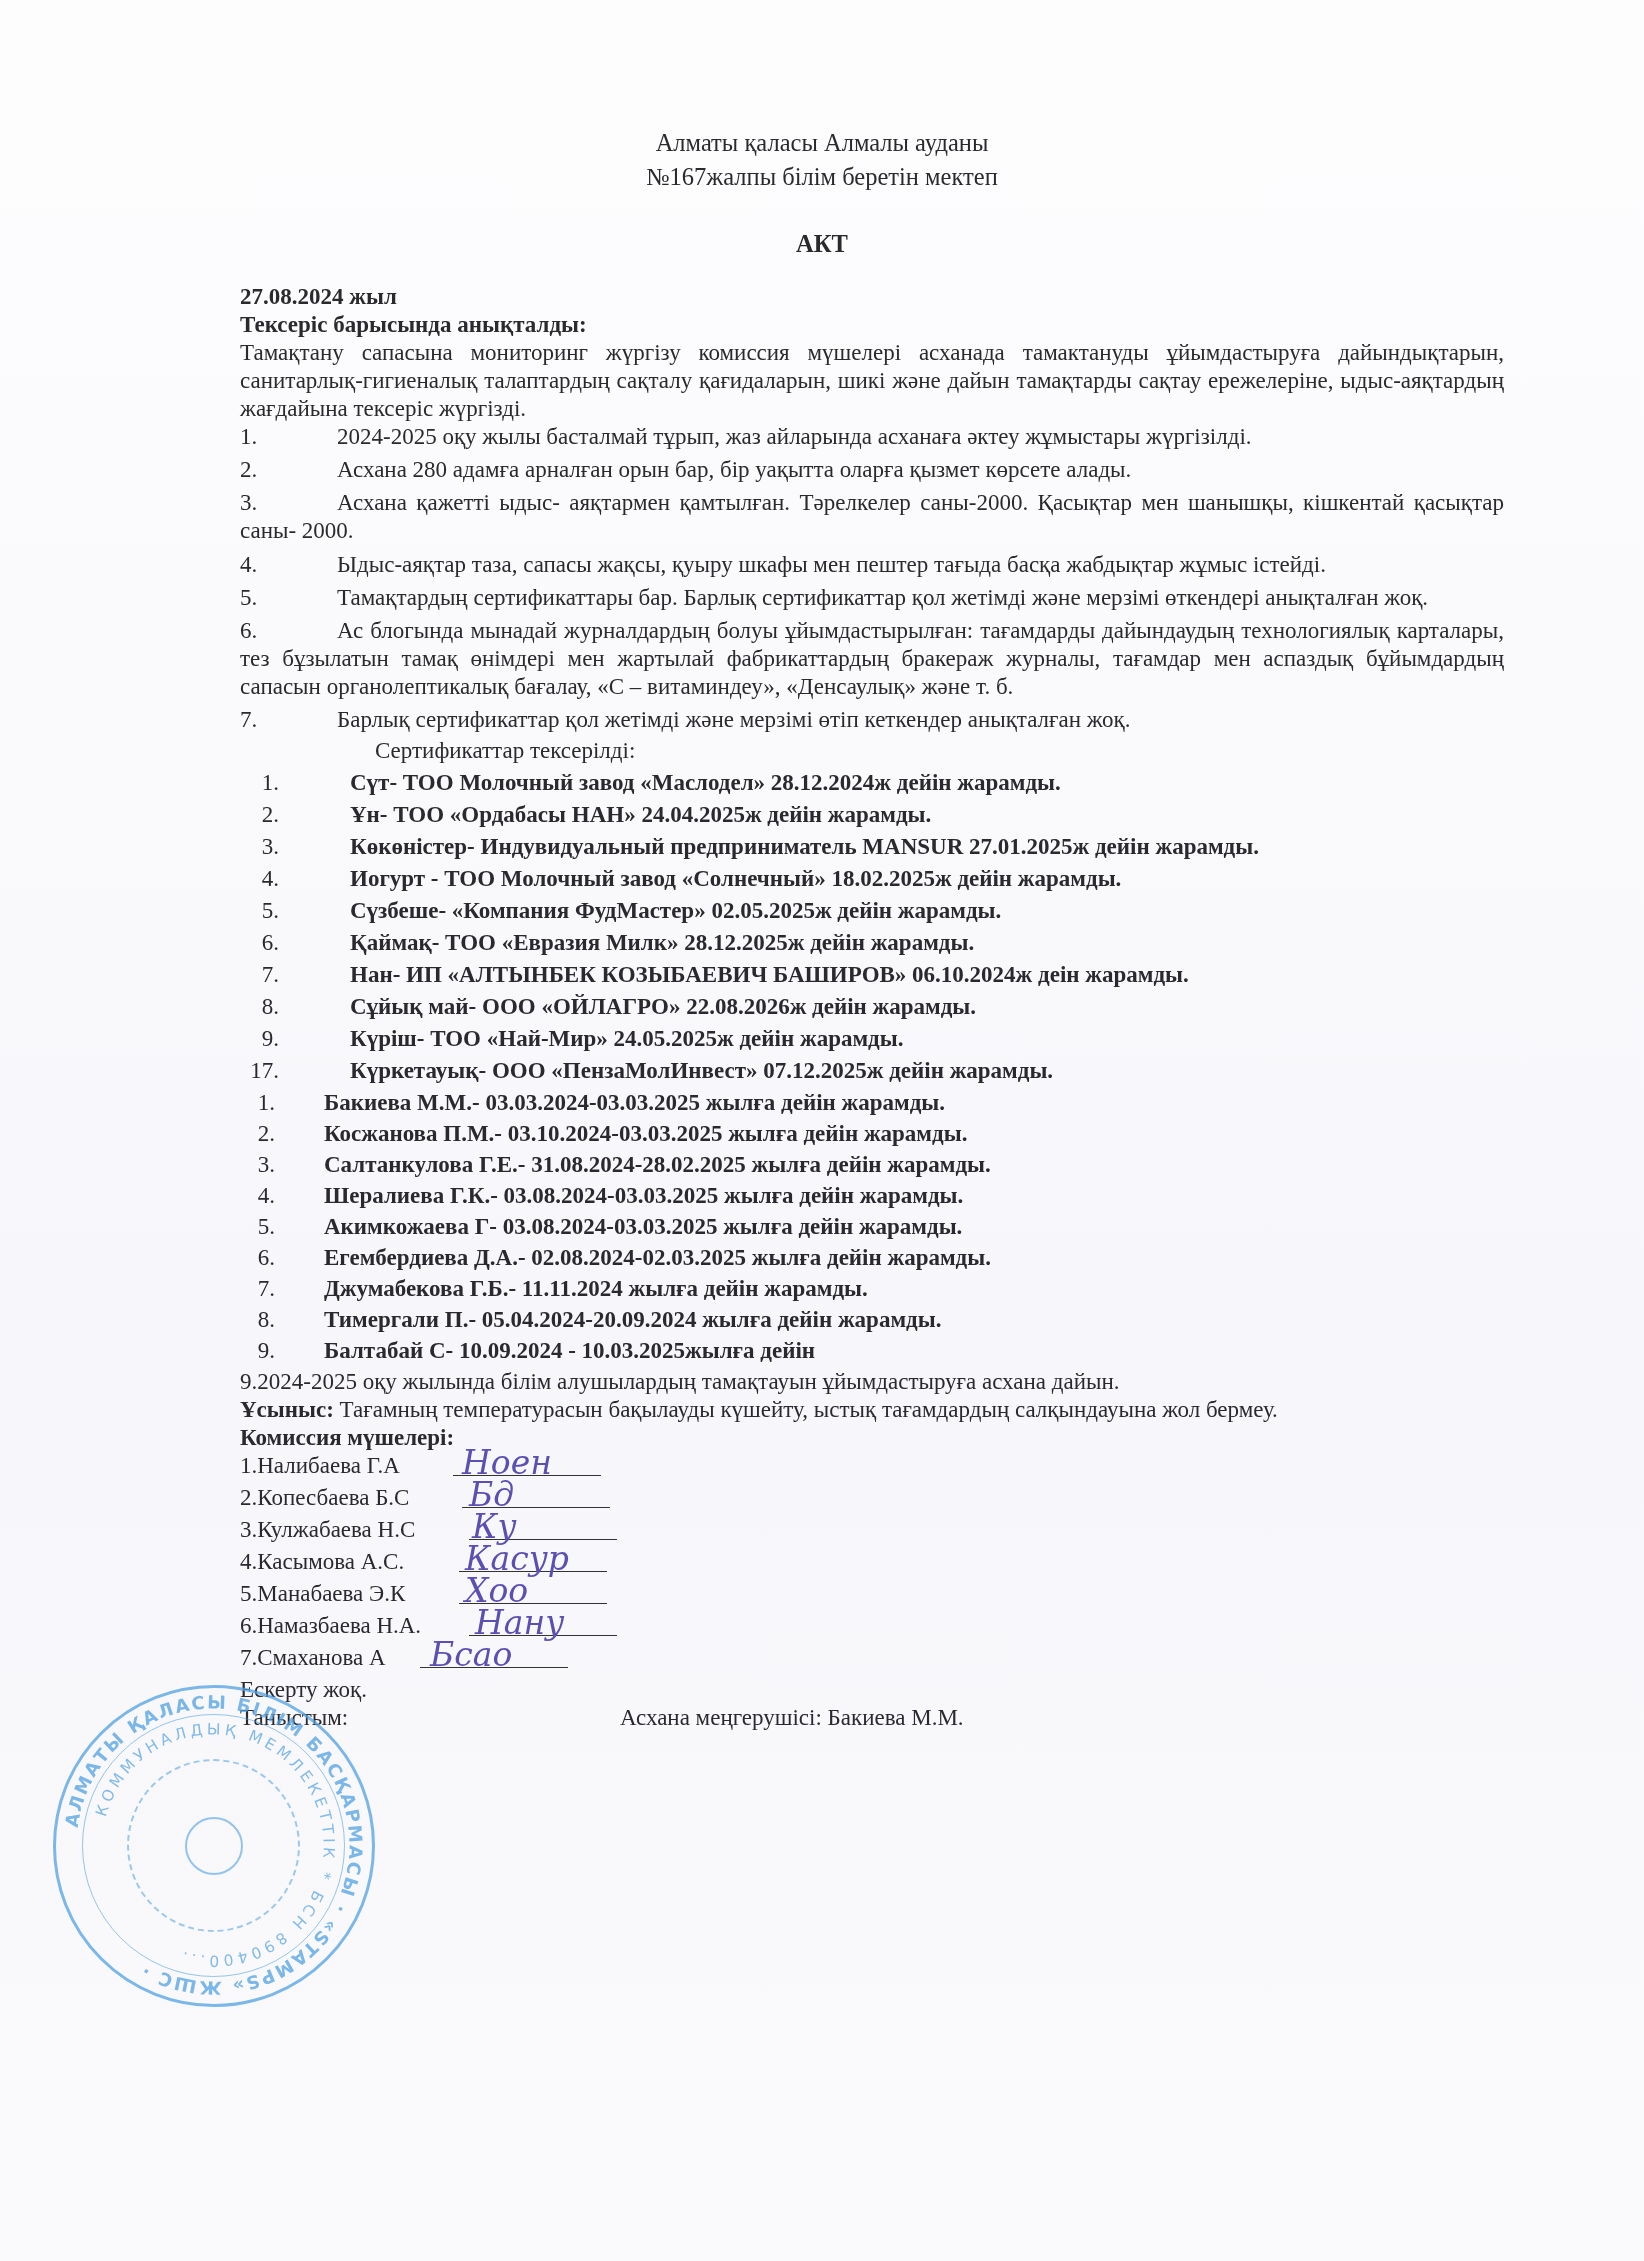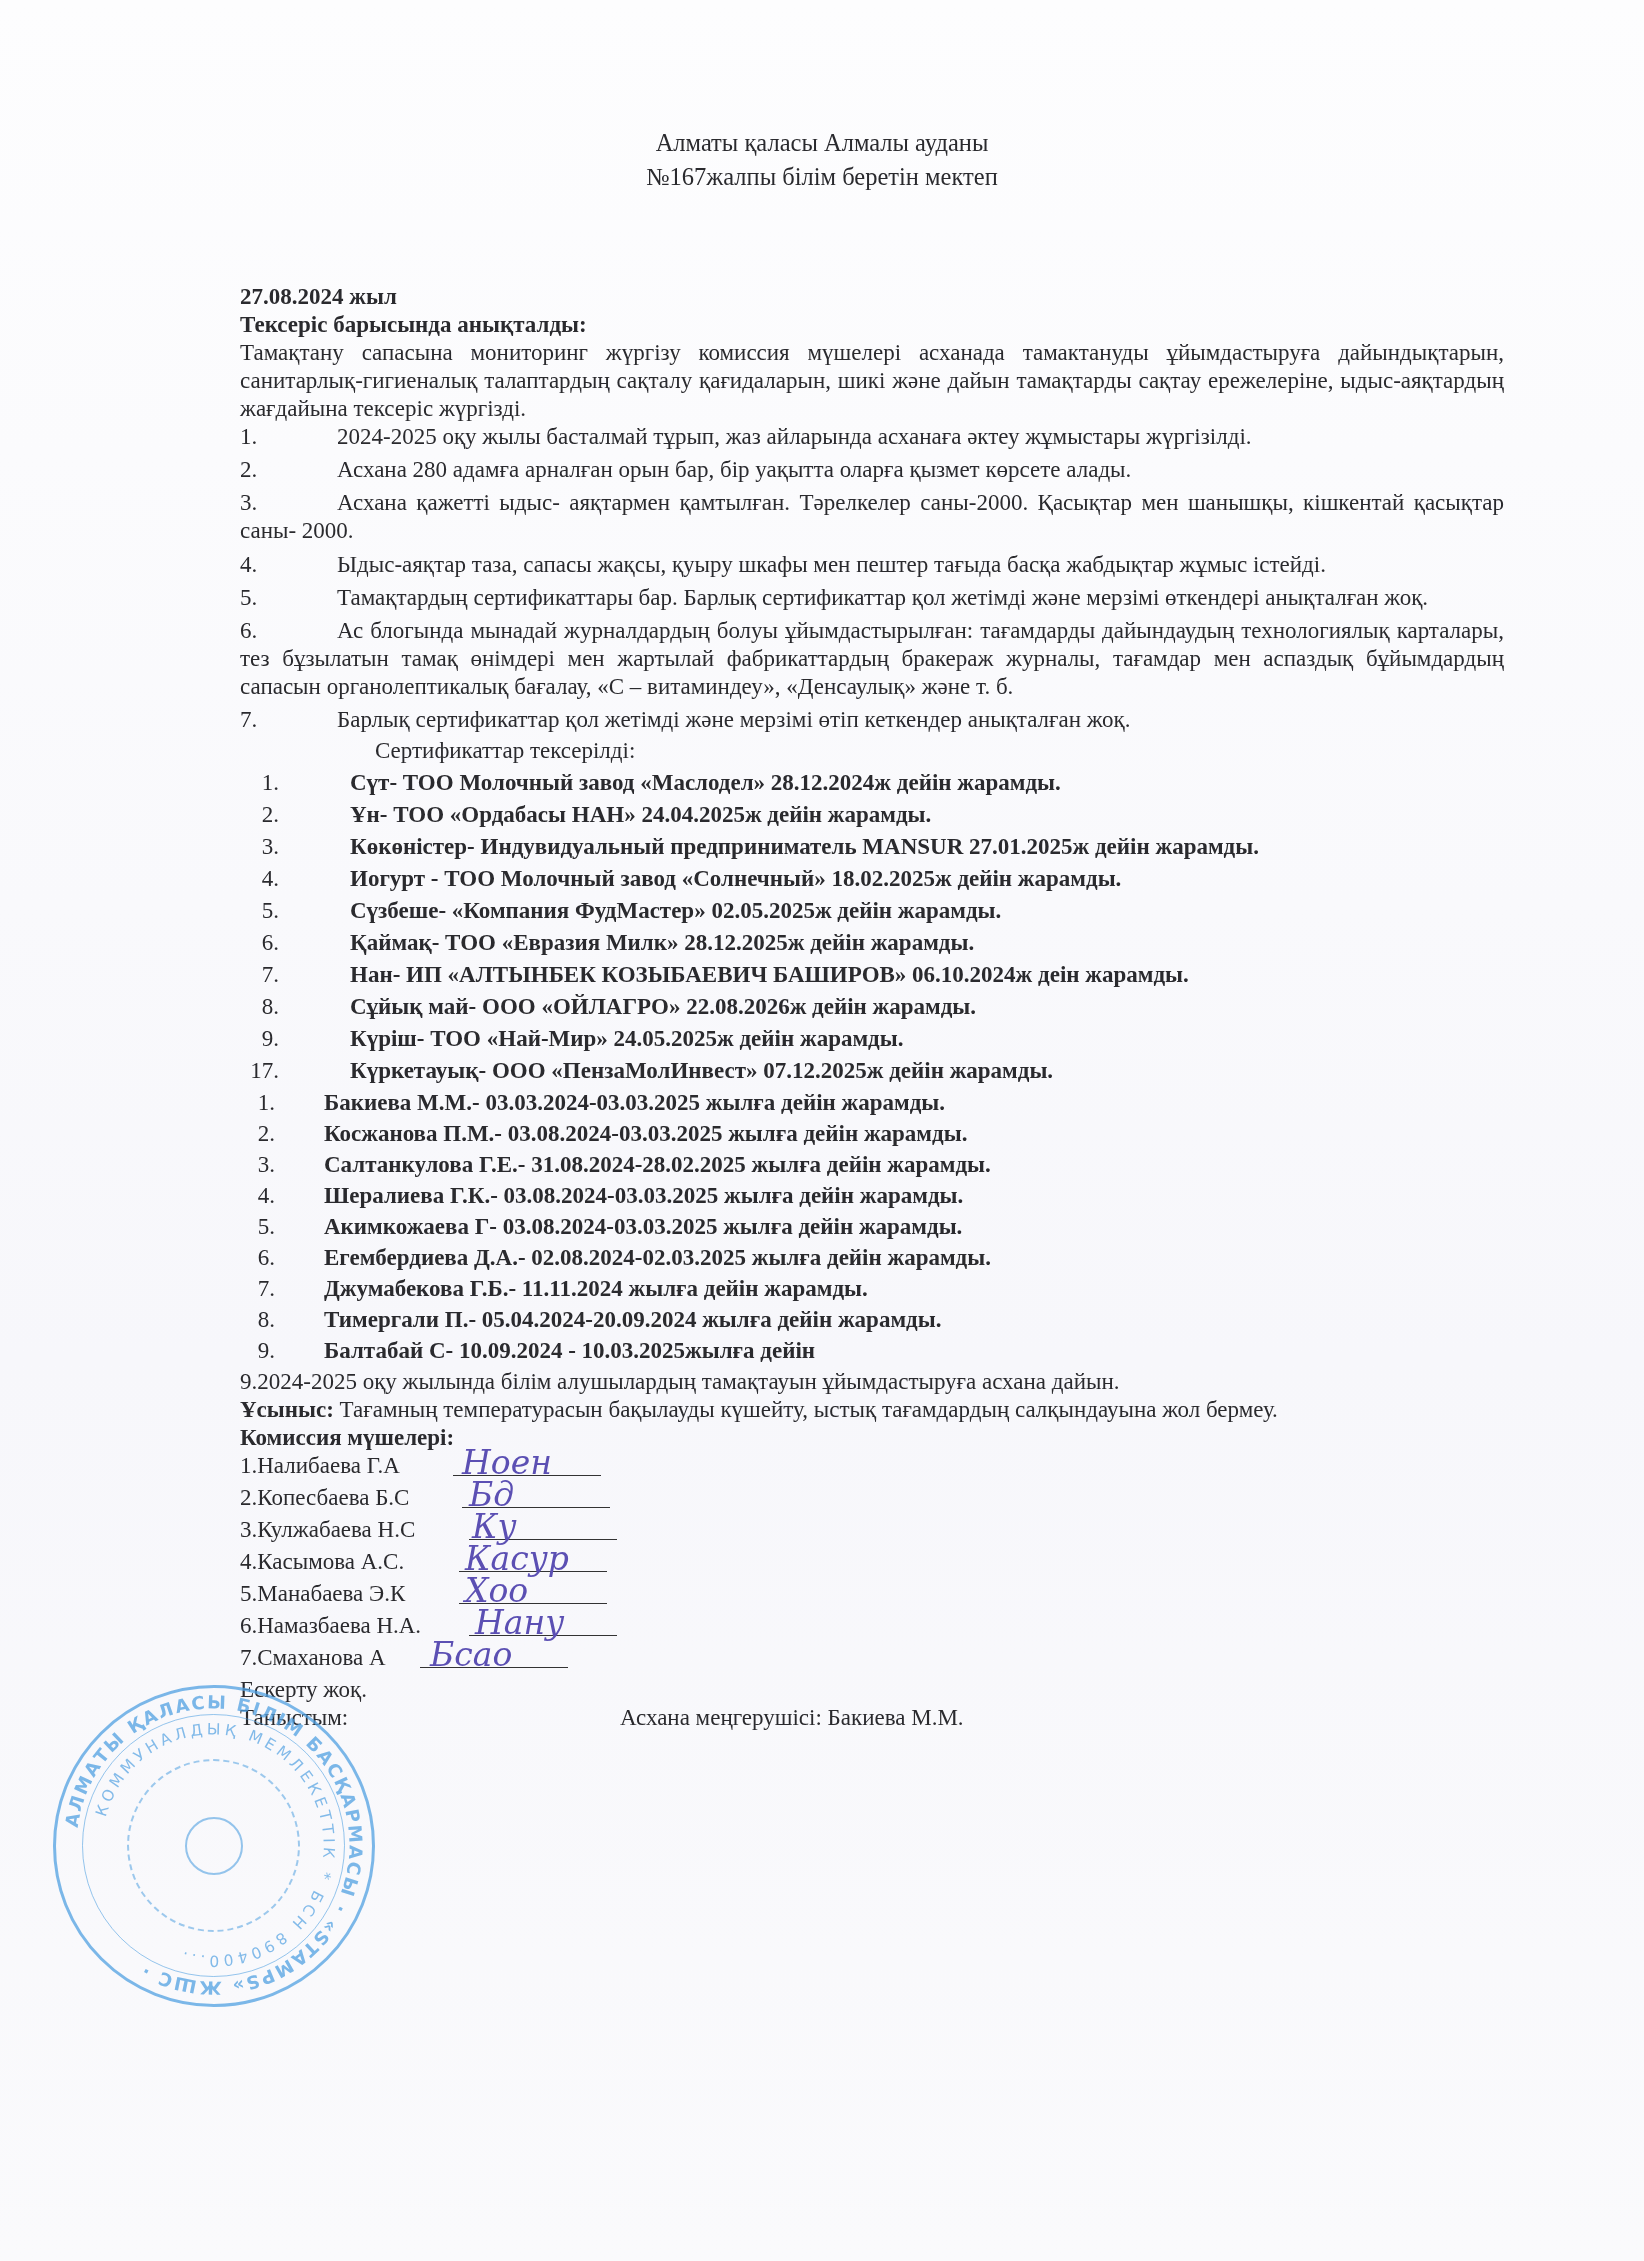--- a/index.html
+++ b/index.html
@@ -31,20 +31,21 @@
            border:2.6px solid rgba(80,160,225,0.6); box-sizing:border-box; }
   .stamp svg { position:absolute; left:0; top:0; }
 </style>
 </head>
 <body>
 
 <div class="page">
 
   <div class="center" style="top:128px;">Алматы қаласы Алмалы ауданы</div>
   <div class="center" style="top:162px;">№167жалпы білім беретін мектеп</div>
+  <div class="center bold" style="top:229px;">АКТ</div>
 
   <div class="block" style="top:260px;">
     <p class="p bold">27.08.2024 жыл</p>
     <p class="p bold">Тексеріс барысында анықталды:</p>
     <p class="p">Тамақтану сапасына мониторинг жүргізу комиссия мүшелері асханада тамактануды ұйымдастыруға дайындықтарын,   санитарлық-гигиеналық талаптардың сақталу қағидаларын,  шикі және дайын тамақтарды сақтау ережелеріне, ыдыс-аяқтардың жағдайына тексеріс жүргізді.</p>
 
     <div>
       <p class="num-row" style="margin-bottom:5.2px;"><span class="n">1.</span><span>2024-2025 оқу жылы басталмай тұрып, жаз айларында асханаға әктеу жұмыстары жүргізілді.</span></p>
       <p class="num-row" style="margin-bottom:5.2px;"><span class="n">2.</span><span>Асхана 280 адамға арналған орын бар,  бір уақытта оларға қызмет көрсете алады.</span></p>
       <p class="num-row" style="margin-bottom:5.2px;"><span class="n">3.</span><span>Асхана қажетті ыдыс- аяқтармен қамтылған. Тәрелкелер саны-2000. Қасықтар мен шанышқы, кішкентай қасықтар саны- 2000.</span></p>
@@ -100,21 +101,21 @@
     </div>
 
 
     <div>
       <div class="sub sub2" style="height:31px;">
           <span class="n">1.</span>
           <span class="t">Бакиева М.М.- 03.03.2024-03.03.2025 жылға дейін жарамды.</span>
         </div>
       <div class="sub sub2" style="height:31px;">
           <span class="n">2.</span>
-          <span class="t">Косжанова П.М.- 03.08.2024-03.03.2025 жылға дейін жарамды.</span>
+          <span class="t">Косжанова П.М.- 03.10.2024-03.03.2025 жылға дейін жарамды.</span>
         </div>
       <div class="sub sub2" style="height:31px;">
           <span class="n">3.</span>
           <span class="t">Салтанкулова Г.Е.- 31.08.2024-28.02.2025 жылға дейін жарамды.</span>
         </div>
       <div class="sub sub2" style="height:31px;">
           <span class="n">4.</span>
           <span class="t">Шералиева Г.К.- 03.08.2024-03.03.2025 жылға дейін жарамды.</span>
         </div>
       <div class="sub sub2" style="height:31px;">

